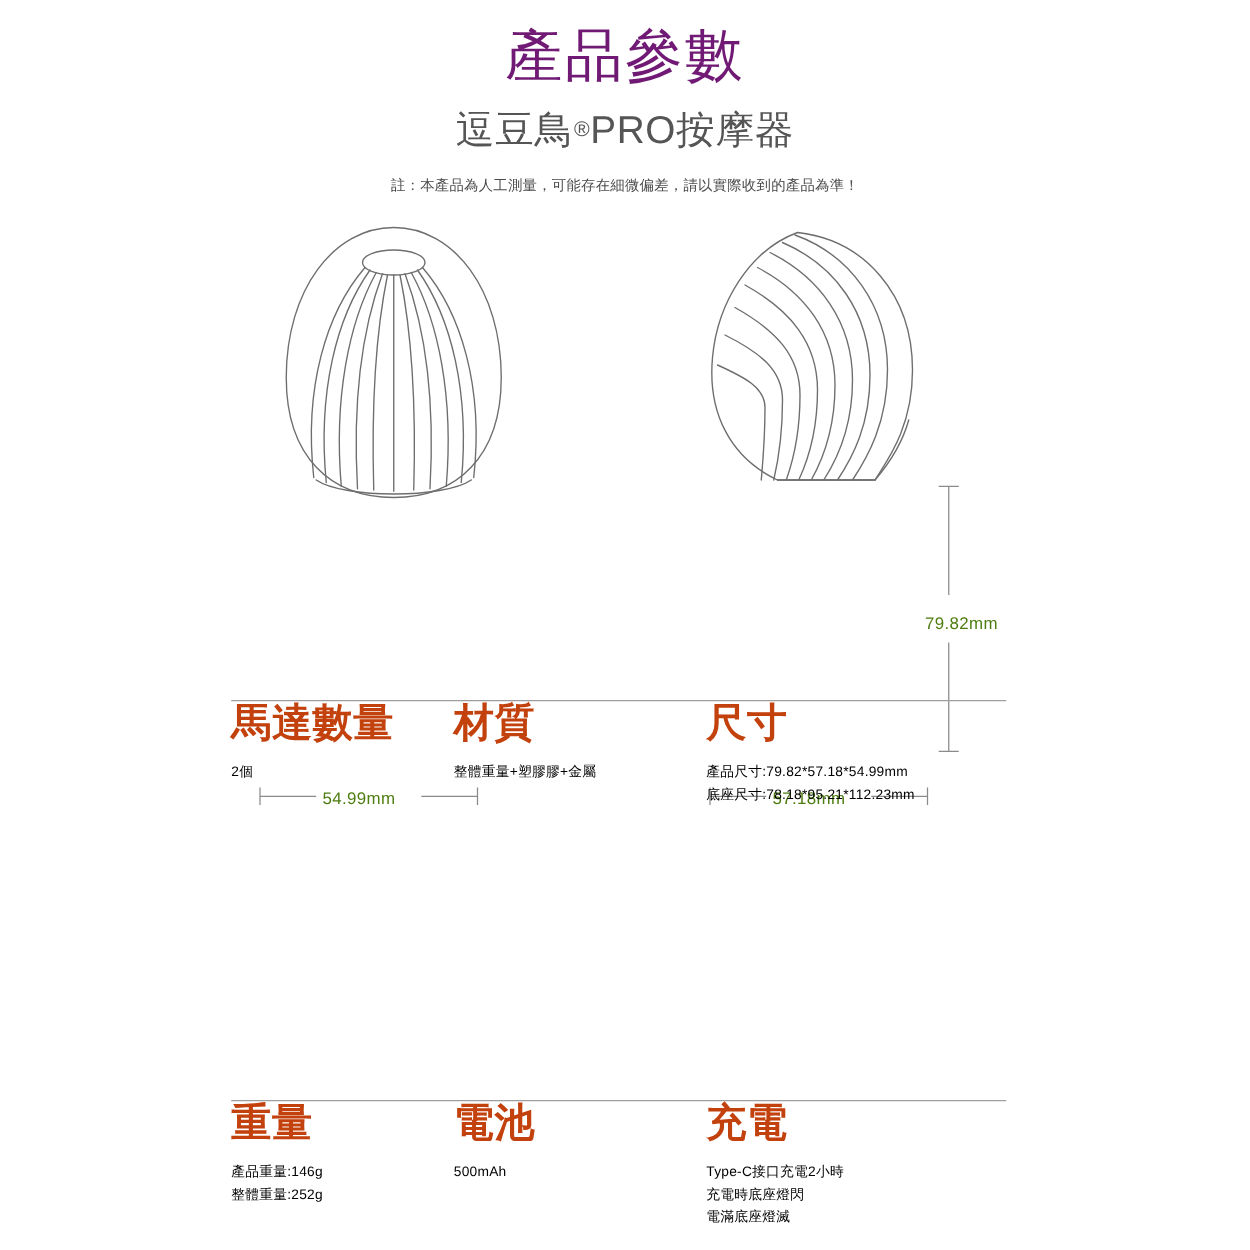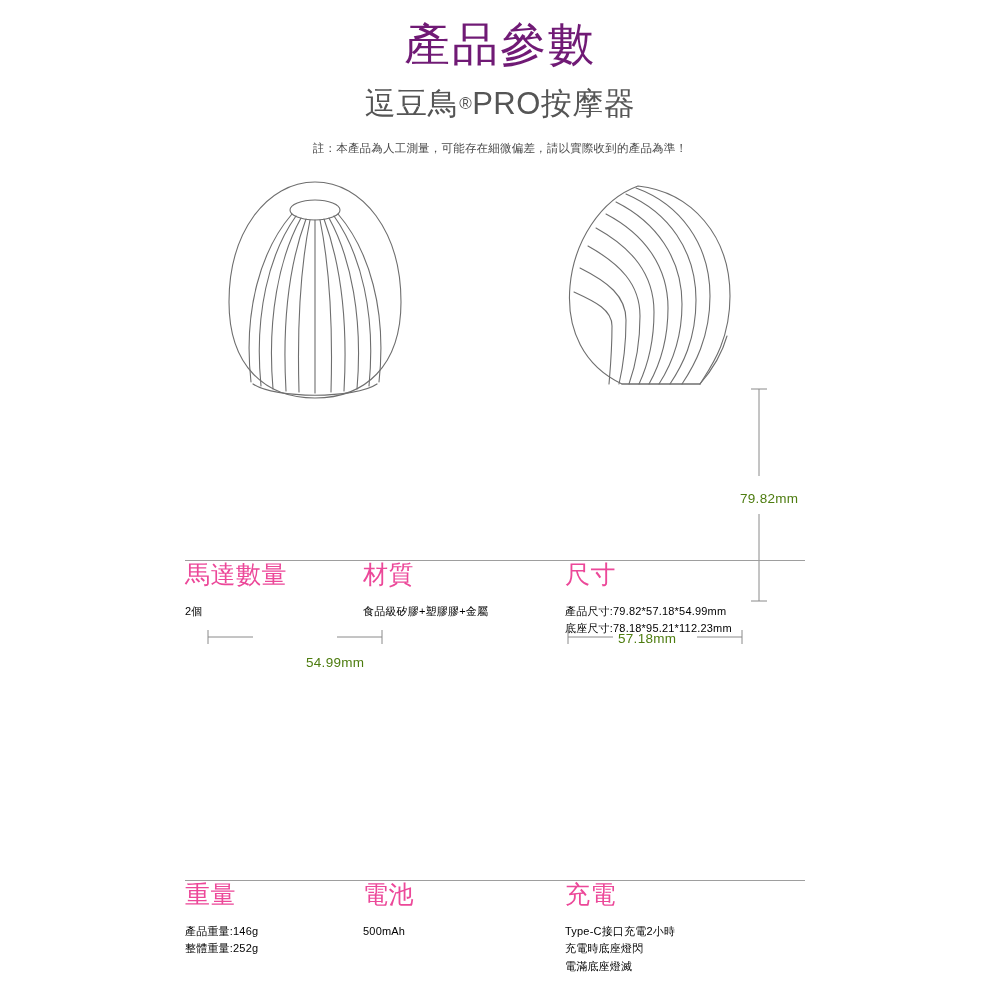--- a/index.html
+++ b/index.html
@@ -54,21 +54,21 @@
   .fig-front { left: 205px; top: 0px; }
   .fig-side  { left: 560px; top: 0px; }
 
   .dim-label {
     position: absolute;
     font-size: 13.5px;
     color: #4d7c0f;
     letter-spacing: 0.3px;
     white-space: nowrap;
   }
-  .dim-h-label-1 { left: 258px; top: 485px; margin-left: 48px; }
+  .dim-h-label-1 { left: 258px; top: 461px; }
   .dim-h-label-2 { left: 618px; top: 461px; }
   .dim-v-label   { left: 740px; top: 321px; }
 
   
   .specs {
     position: absolute;
     left: 185px;
     top: 560px;
     width: 620px;
   }
@@ -80,23 +80,23 @@
   .spec-row {
     position: relative;
     height: 160px;
   }
   .spec-col { position: absolute; top: 0; }
   .col-1 { left: 0px; }
   .col-2 { left: 178px; }
   .col-3 { left: 380px; }
 
   .spec-head {
-    font-size: 25px;
-    color: #ec4899;
-    font-weight: 400;
+    font-size: 32px;
+    color: #c2410c;
+    font-weight: 700;
     margin: 0 0 14px 0;
     line-height: 1.1;
     letter-spacing: 0.5px;
     white-space: nowrap;
   }
   .spec-val {
     font-size: 11px;
     color: #000000;
     line-height: 1.62;
     letter-spacing: 0.2px;
@@ -203,21 +203,21 @@
 
     <div class="spec-row row1">
       <div class="divider"></div>
       <div class="row-body">
         <div class="spec-col col-1">
           <div class="spec-head">馬達數量</div>
           <div class="spec-val">2個</div>
         </div>
         <div class="spec-col col-2">
           <div class="spec-head">材質</div>
-          <div class="spec-val">食品級矽膠+塑膠膠+金屬</div>
+          <div class="spec-val">整體重量+塑膠膠+金屬</div>
         </div>
         <div class="spec-col col-3">
           <div class="spec-head">尺寸</div>
           <div class="spec-val">產品尺寸:79.82*57.18*54.99mm</div>
           <div class="spec-val">底座尺寸:78.18*95.21*112.23mm</div>
         </div>
       </div>
     </div>
 
     <div class="spec-row row2">

